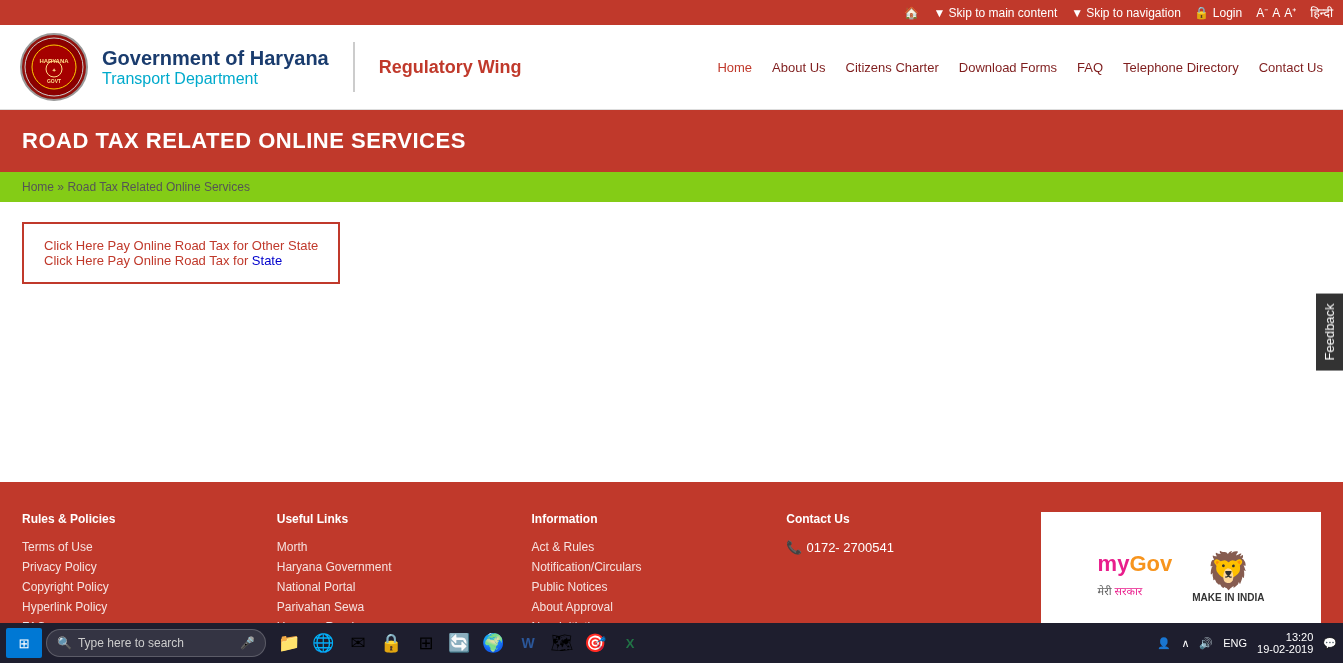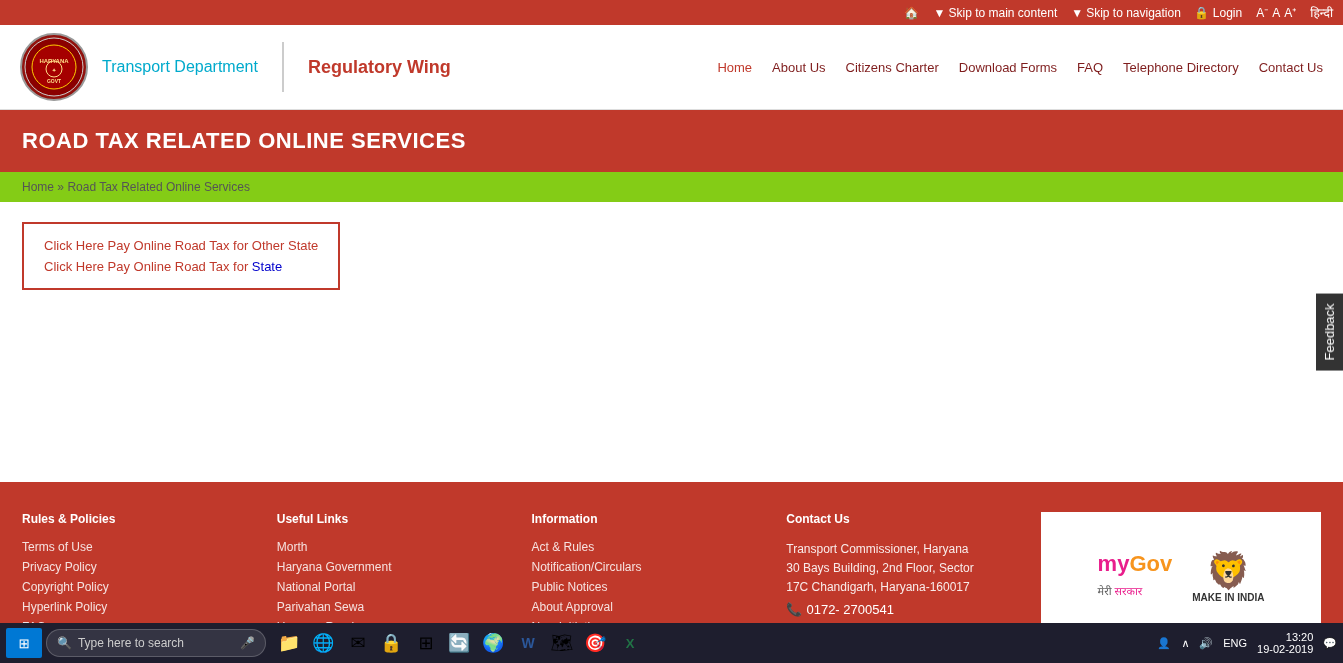--- a/index.html
+++ b/index.html
@@ -75,21 +75,20 @@
     .services-box {
       border: 2px solid #c0392b;
       display: inline-block;
       padding: 14px 20px;
     }
     .services-box a {
       display: block;
       color: #c0392b;
       text-decoration: none;
       font-size: 13px;
-      margin-bottom: 6px;
     }
     .services-box a:last-child { margin-bottom: 0; }
 
     
     .feedback-tab {
       position: fixed;
       right: 0;
       top: 50%;
       transform: translateY(-50%);
       background: #333;
@@ -223,20 +222,21 @@
       <svg width="60" height="60" viewBox="0 0 60 60">
         <circle cx="30" cy="30" r="29" fill="#8B0000" stroke="#ccc" stroke-width="1"></circle>
         <circle cx="30" cy="30" r="22" fill="#a50000" stroke="#ffcc00" stroke-width="1"></circle>
         <text x="30" y="26" text-anchor="middle" font-size="6" fill="#ffdd88" font-weight="bold">HARYANA</text>
         <circle cx="30" cy="32" r="8" fill="none" stroke="#ffdd88" stroke-width="1"></circle>
         <text x="30" y="35" text-anchor="middle" font-size="5" fill="#ffdd88">✦</text>
         <text x="30" y="46" text-anchor="middle" font-size="5" fill="#ffdd88">GOVT</text>
       </svg>
     </div>
     <div class="logo-text">
+      <h1>Government of Haryana</h1>
       <h2>Transport Department</h2>
     </div>
     <div class="logo-divider"></div>
     <div class="regulatory">Regulatory Wing</div>
   </div>
   <nav class="nav">
     <a href="#" class="active">Home</a>
     <a href="#">About Us</a>
     <a href="#">Citizens Charter</a>
     <a href="#">Download Forms</a>
@@ -292,25 +292,20 @@
       <h3>Information</h3>
       <a href="#">Act &amp; Rules</a>
       <a href="#">Notification/Circulars</a>
       <a href="#">Public Notices</a>
       <a href="#">About Approval</a>
       <a href="#">New Initiatives</a>
     </div>
 
     <div class="footer-col contact">
       <h3>Contact Us</h3>
-      <p>
-        <span>Transport Commissioner, Haryana</span><br>
-        <span>30 Bays Building, 2nd Floor, Sector</span><br>
-        <span>17C Chandigarh, Haryana-160017</span>
-      </p>
       <div class="phone">
         <span>📞</span>
         <span>0172- 2700541</span>
       </div>
     </div>
 
     <div class="footer-logos">
       <div>
         <div class="mygov-logo">
           <div><span class="my">my</span><span class="gov">Gov</span></div>

